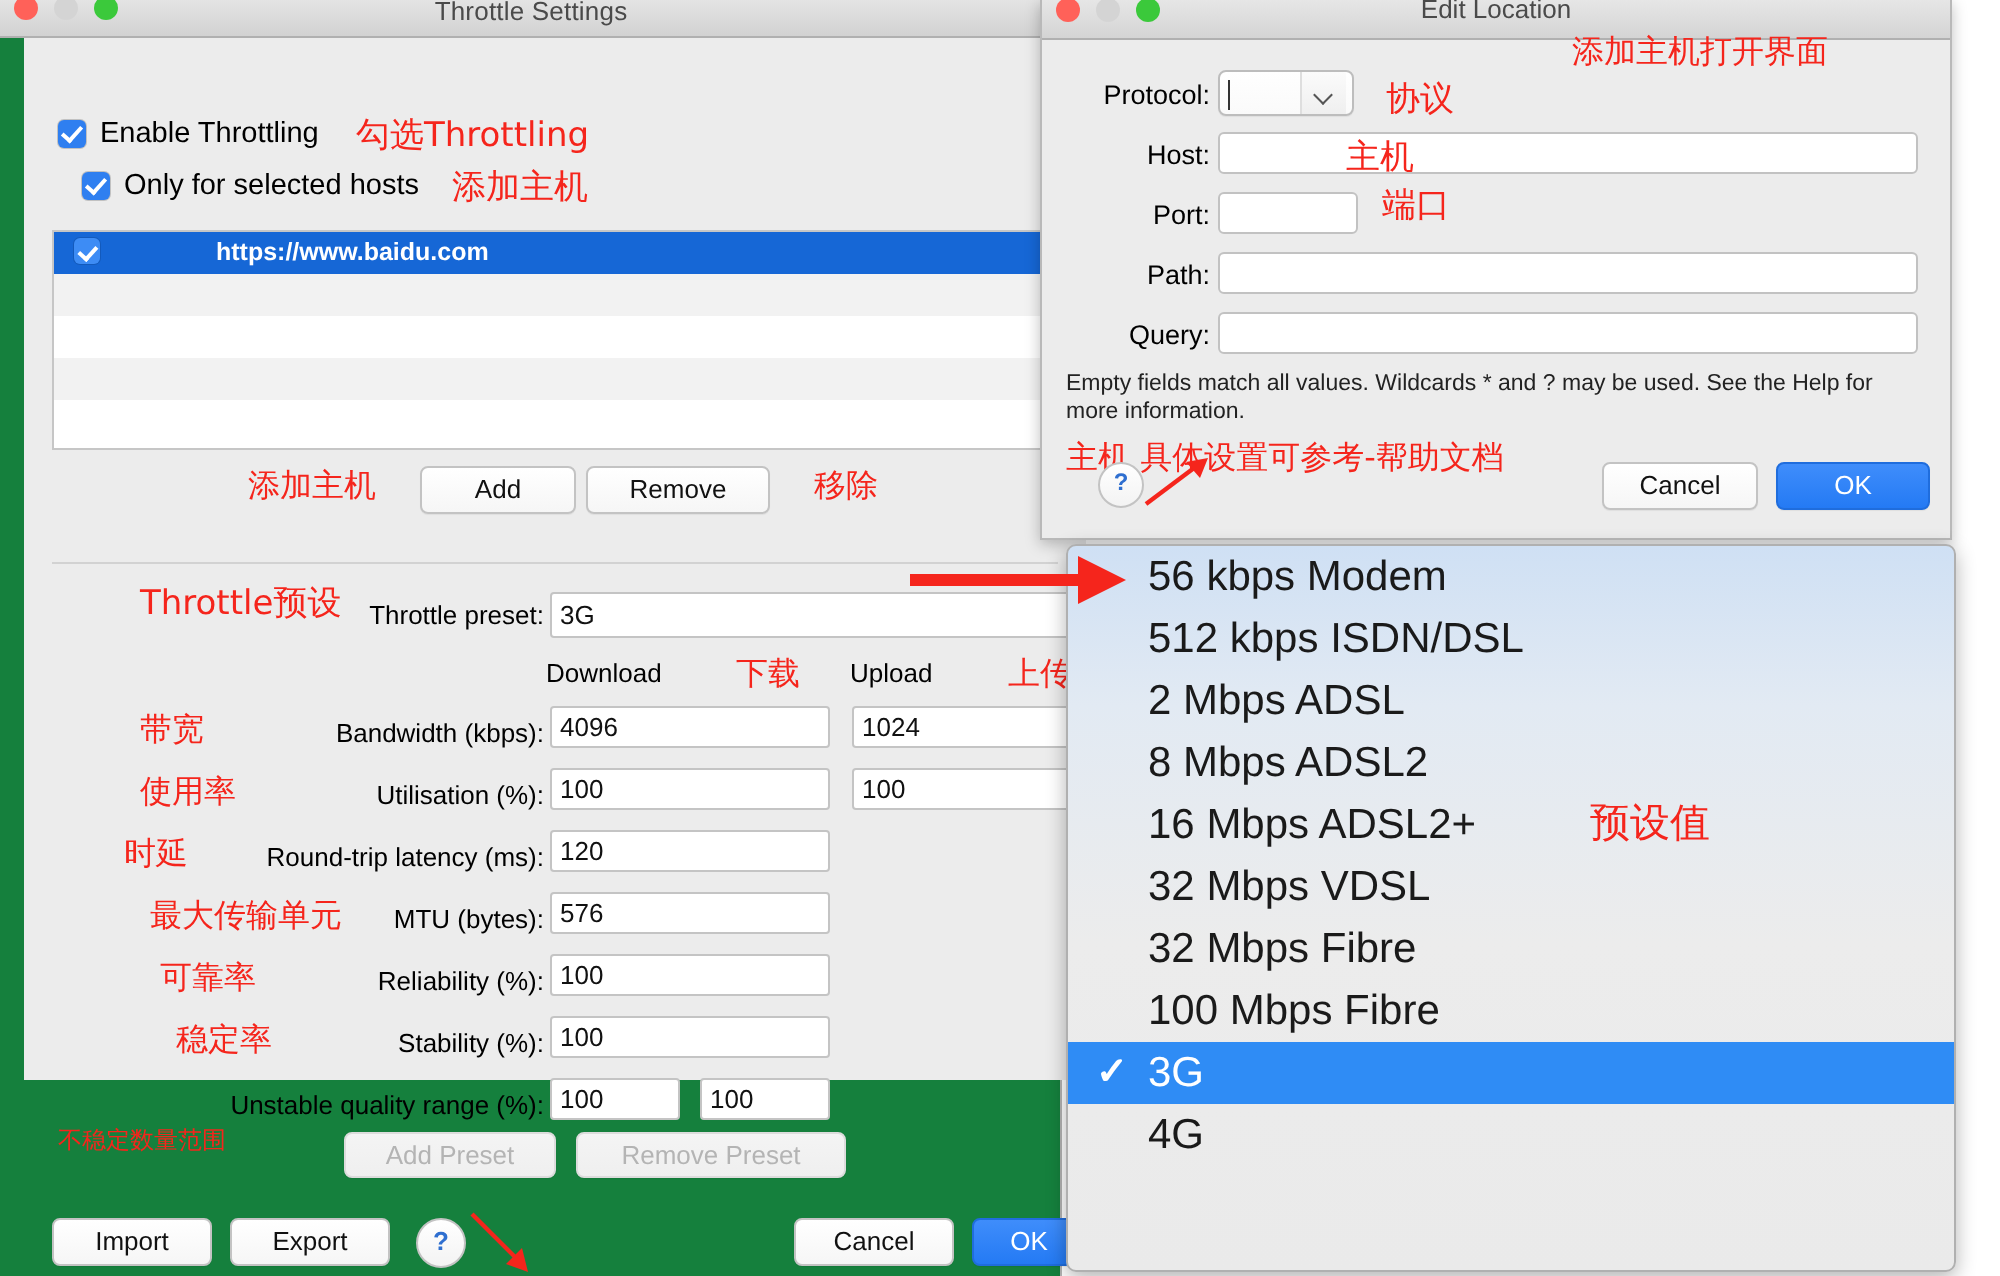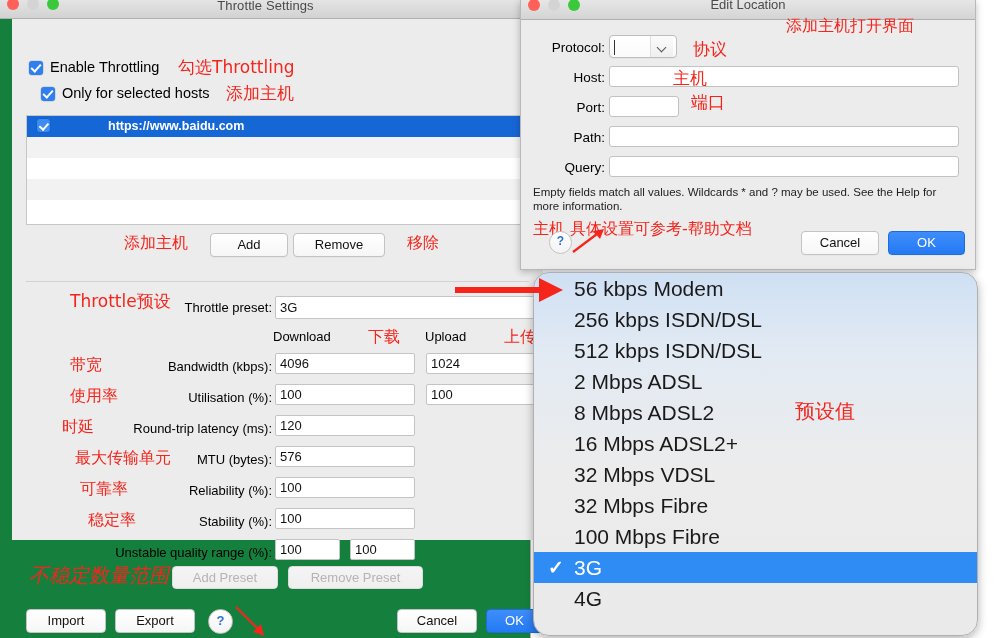--- a/index.html
+++ b/index.html
@@ -161,21 +161,21 @@
     background:linear-gradient(to bottom,#ffffff,#f3f3f3);border:1px solid #c3c3c3;
     color:#2f6fd0;font-size:12px;text-align:center;line-height:19px;font-weight:600;
   }
   #btn-cancel-r{position:absolute;left:280px;top:231px;width:78px;height:24px;line-height:22px;}
   #btn-ok-r{position:absolute;left:367px;top:231px;width:77px;height:24px;line-height:22px;}
 
   
   #preset-popup{
     position:absolute;left:533px;top:272px;width:443px;height:362px;
     background:linear-gradient(to bottom,#cfe0f4 0%,#e2eaf3 22%,#ececec 55%,#eaeaea 100%);
-    border:1px solid #b0b0b0;border-radius:16px;
+    border:1px solid #b0b0b0;border-radius:5px;
     box-shadow:0 3px 10px rgba(0,0,0,.3);
     overflow:hidden;
   }
   .popitem{
     position:relative;height:31px;line-height:31px;
     font-size:21px;color:#1a1a1a;padding-left:40px;
     font-family:"Liberation Sans",sans-serif;white-space:nowrap;
   }
   .popitem.selected{background:#2f8cf5;color:#fff;}
   .popitem .chk{
@@ -263,21 +263,21 @@
 
     <div class="btn disabled" style="position:absolute;left:160px;top:547px;width:106px;height:23px;line-height:21px;">Add Preset</div>
     <div class="btn disabled" style="position:absolute;left:276px;top:547px;width:135px;height:23px;line-height:21px;">Remove Preset</div>
 
     <div class="ann" style="left:58px;top:336px;font-size:16px;">带宽</div>
     <div class="ann" style="left:58px;top:367px;font-size:16px;">使用率</div>
     <div class="ann" style="left:50px;top:398px;font-size:16px;">时延</div>
     <div class="ann" style="left:63px;top:429px;font-size:16px;">最大传输单元</div>
     <div class="ann" style="left:68px;top:460px;font-size:16px;">可靠率</div>
     <div class="ann" style="left:76px;top:491px;font-size:16px;">稳定率</div>
-    <div class="ann" style="left:17px;top:543px;font-size:20px;font-style:italic;">不稳定数量范围</div>
+    <div class="ann" style="left:17px;top:543px;font-size:12px;">不稳定数量范围</div>
 
     <div class="btn" id="btn-import">Import</div>
     <div class="btn" id="btn-export">Export</div>
     <div id="help-throttle">?</div>
     <div class="btn" id="btn-cancel-l">Cancel</div>
     <div class="btn primary" id="btn-ok-l">OK</div>
 
     <svg class="arrow" width="60" height="40" style="left:222px;top:586px;">
       <line x1="2" y1="2" x2="28" y2="28" stroke="#f5251c" stroke-width="2.2"></line>
       <polygon points="30,31 19,27 27,19" fill="#f5251c"></polygon>
@@ -324,21 +324,20 @@
   <svg class="arrow" width="60" height="32" style="left:50px;top:228px;">
     <line x1="2" y1="24" x2="30" y2="3" stroke="#f5251c" stroke-width="2.2"></line>
     <polygon points="33,1 22,3 29,11" fill="#f5251c"></polygon>
   </svg>
   <div class="btn" id="btn-cancel-r">Cancel</div>
   <div class="btn primary" id="btn-ok-r">OK</div>
 </div>
 
 <div id="preset-popup">
   <div class="popitem"><span>56 kbps Modem</span></div>
-  <div class="popitem"><span>256 kbps ISDN/DSL</span></div>
   <div class="popitem"><span>512 kbps ISDN/DSL</span></div>
   <div class="popitem"><span>2 Mbps ADSL</span></div>
   <div class="popitem"><span>8 Mbps ADSL2</span></div>
   <div class="popitem"><span>16 Mbps ADSL2+</span></div>
   <div class="popitem"><span>32 Mbps VDSL</span></div>
   <div class="popitem"><span>32 Mbps Fibre</span></div>
   <div class="popitem"><span>100 Mbps Fibre</span></div>
   <div class="popitem selected"><span class="chk">✓</span><span>3G</span></div>
   <div class="popitem"><span>4G</span></div>
 </div>

